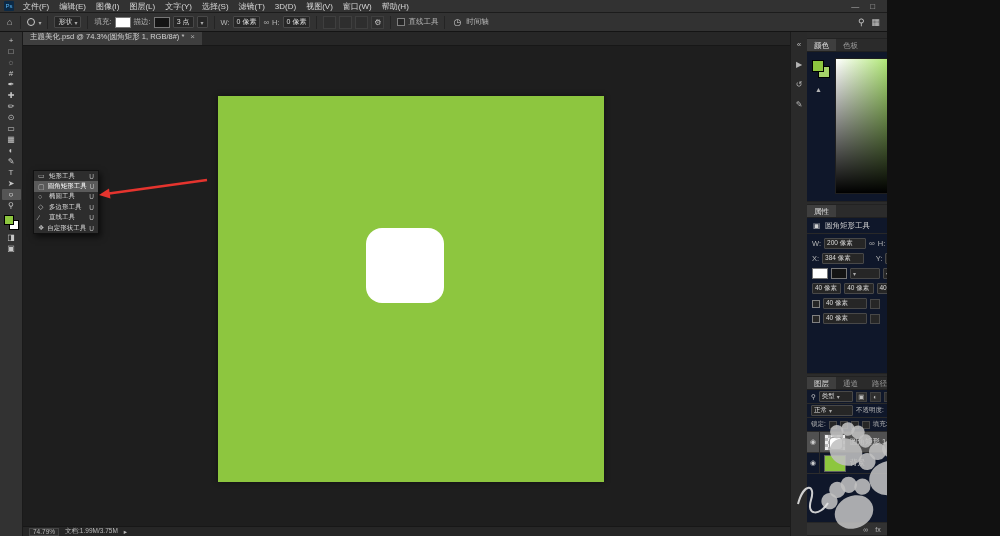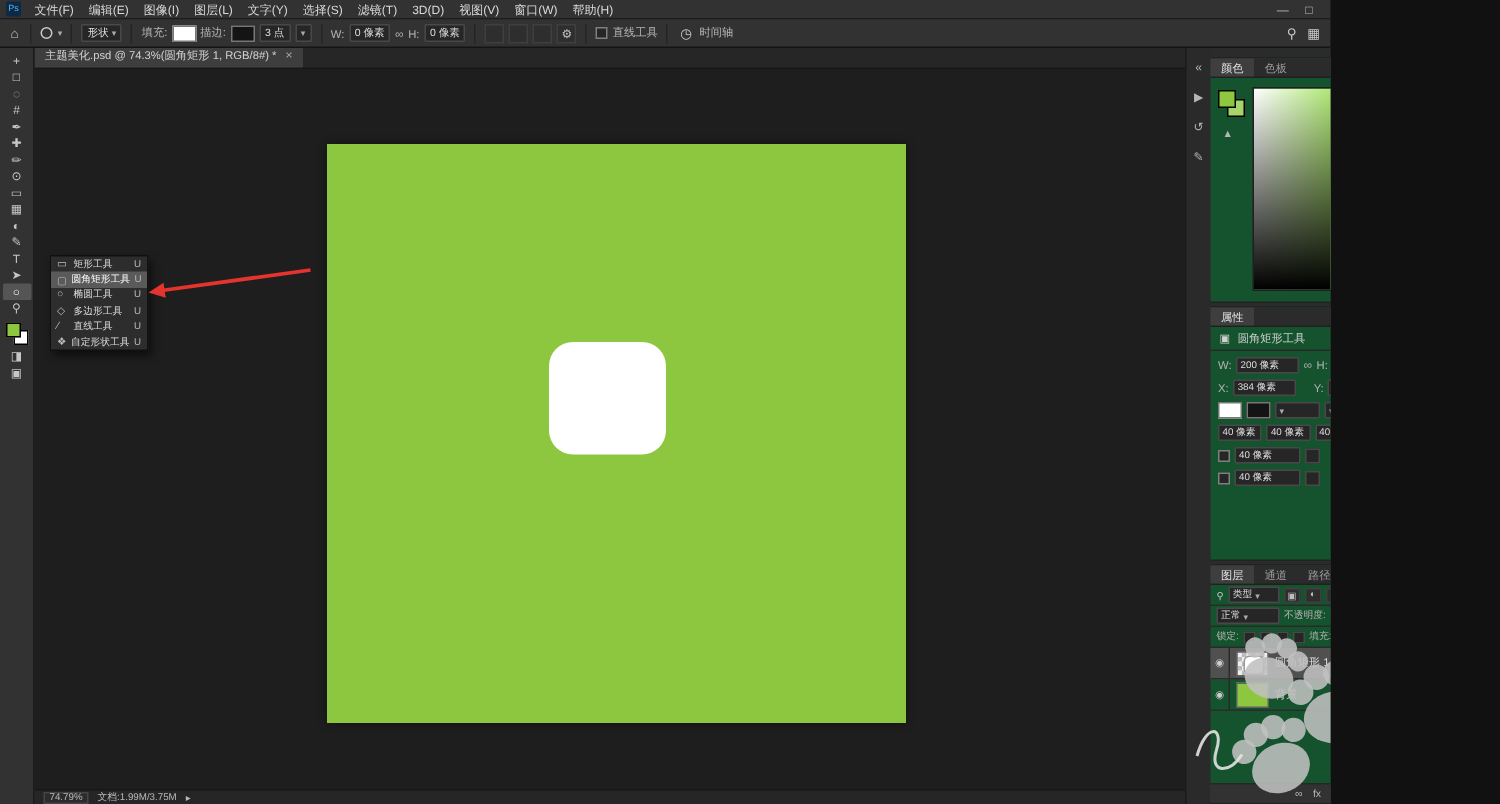--- a/index.html
+++ b/index.html
@@ -51,21 +51,21 @@
 .fly-row.active{background:#5a5a5a;color:#fff}
 .fly-ic{width:8px;font-size:7px;color:#bbb}
 .fly-key{margin-left:auto;color:#bbb}
 .red-arrow{position:absolute;left:95px;top:170px;z-index:50;pointer-events:none}
 
 
 .dockstrip{position:absolute;left:790px;top:32px;width:17px;bottom:0;background:#2a2a2a;border-left:1px solid #1b1b1b;display:flex;flex-direction:column;align-items:center;gap:11px;padding-top:8px;z-index:15;color:#b5b5b5;font-size:8px}
 
 
 .panels{position:absolute;left:807px;top:32px;width:151px;bottom:0;background:#2b2b2b;z-index:20}
-.panel-section{position:absolute;left:0;right:15px;background:#14532d;border-top:1px solid #222;border-bottom:1px solid #222}
+.panel-section{position:absolute;left:0;right:15px;background:#0f172a;border-top:1px solid #222;border-bottom:1px solid #222}
 .ptabs{display:flex;align-items:stretch;background:#2b2b2b;height:13px;border-bottom:1px solid #202020}
 .ptab{padding:0 7px;line-height:13px;font-size:7.5px;color:#9c9c9c;white-space:nowrap}
 .ptab.active{background:#3e3e3e;color:#e0e0e0}
 .pmenu{margin-left:auto;padding:0 4px;color:#9c9c9c;font-size:8px;line-height:13px}
 
 #color-section{top:6px;height:164px}
 .color-body{position:relative;height:151px}
 .cswatches{position:absolute;left:5px;top:8px;width:18px;height:18px}
 .cfg{position:absolute;left:0;top:0;width:12px;height:12px;border:1px solid #000;background:#8dc63f;z-index:2}
 .cbg{position:absolute;right:0;bottom:0;width:12px;height:12px;border:1px solid #000;background:#a6d46a}

